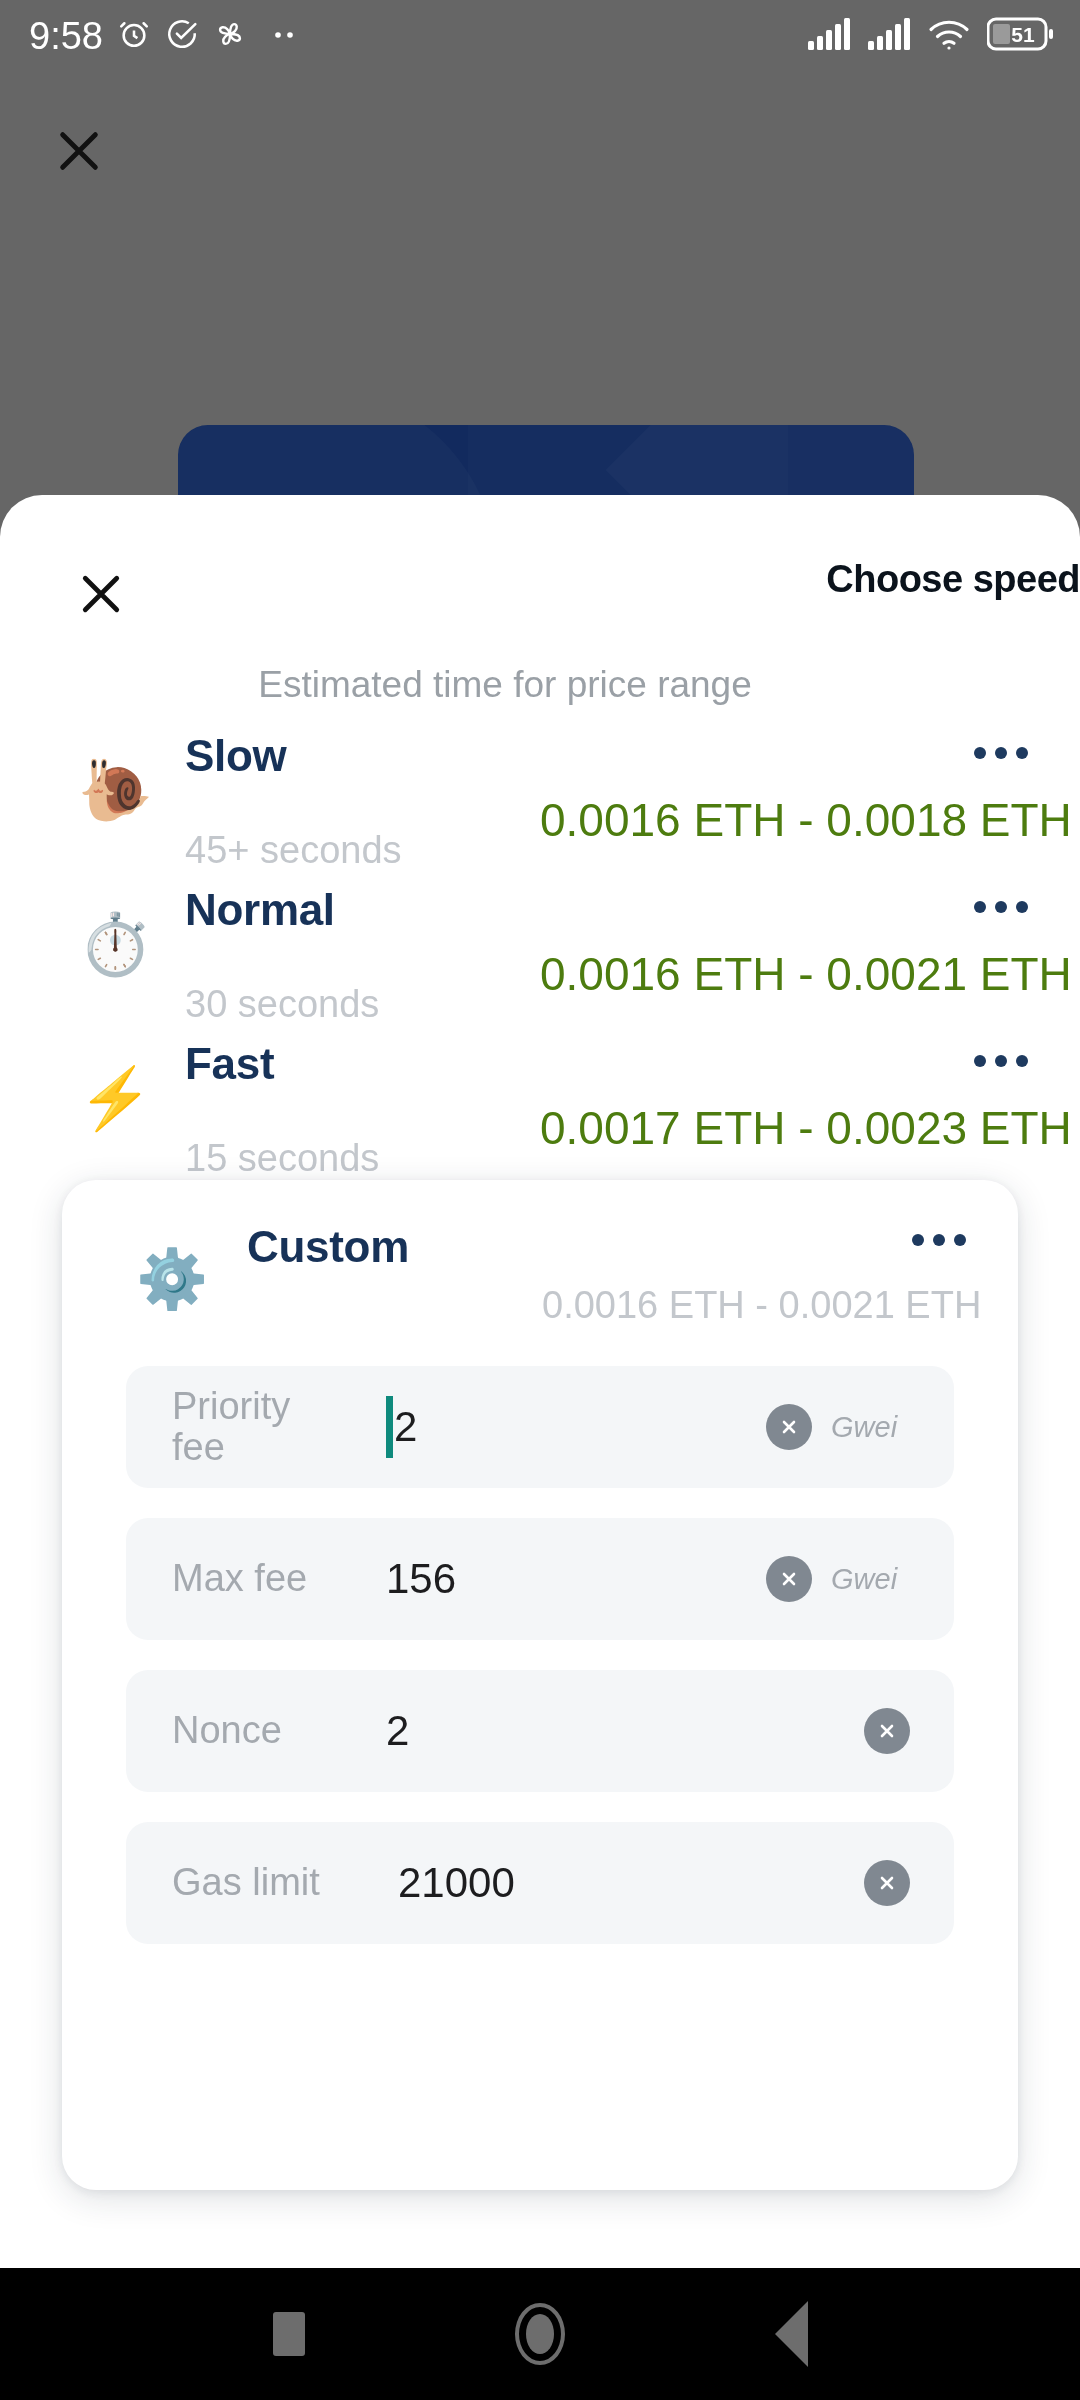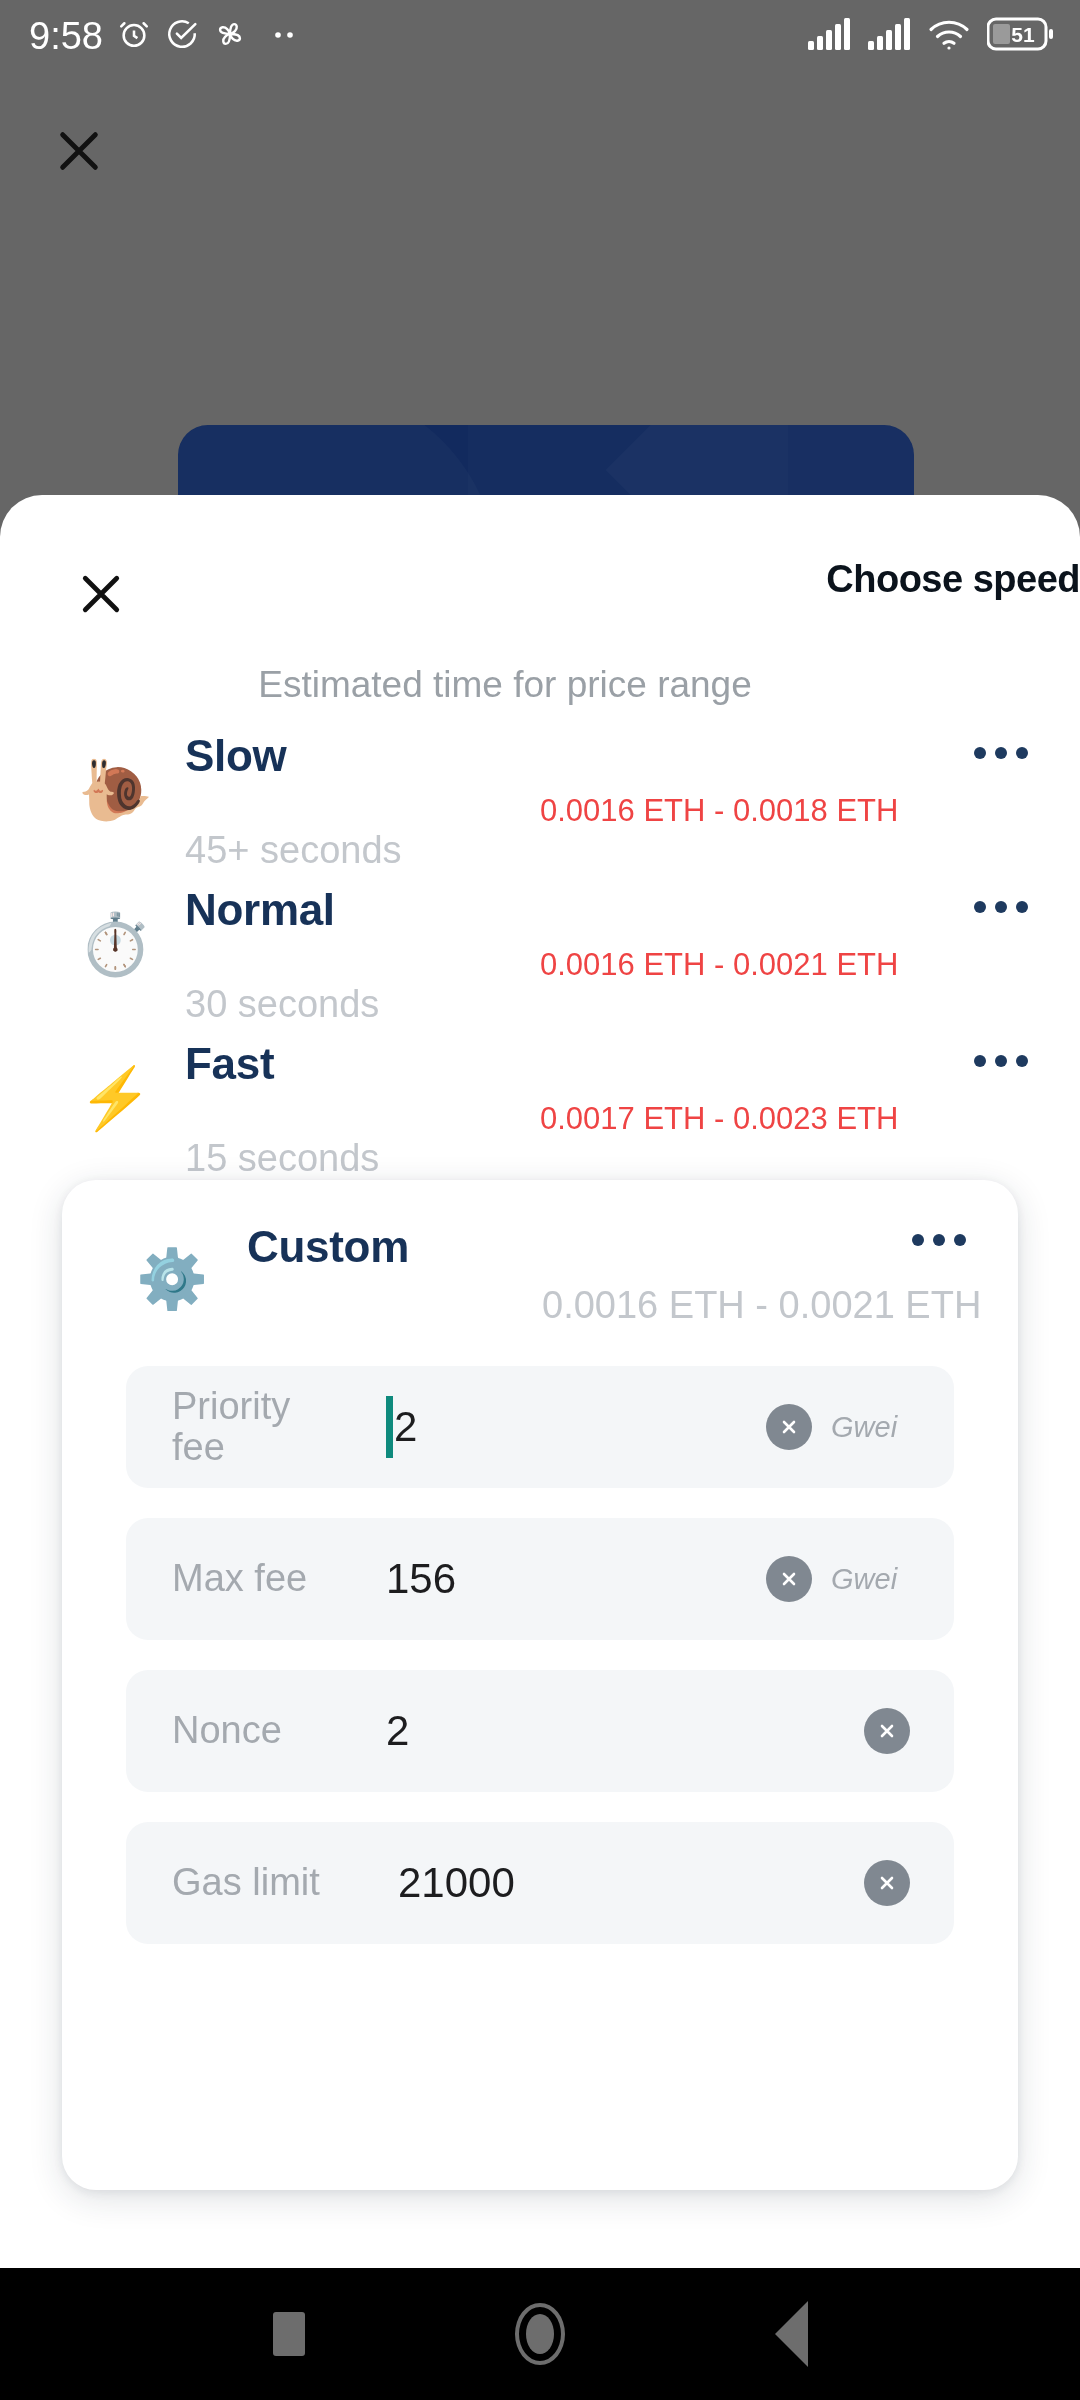--- a/index.html
+++ b/index.html
@@ -76,21 +76,21 @@
   .sp-name {
     position:absolute; left:185px; top:6px;
     font-size:44px; font-weight:700; color:#173258; letter-spacing:-0.3px;
   }
   .sp-time {
     position:absolute; left:185px; top:68px;
     font-size:38px; font-weight:400; color:#c3c7cc;margin-top:36px;
   }
   .sp-price {
     position:absolute; left:540px; top:68px;
-    font-size:31px; font-weight:400; color:#ef4444; white-space:nowrap;
+    font-size:46px; font-weight:400; color:#4d7c0f; white-space:nowrap;
   }
   .sp-dots {
     position:absolute; right:52px; top:22px;
     display:flex; gap:9px; align-items:center;
   }
   .sp-dots i {
     width:12px; height:12px; border-radius:50%; background:#1e3a5f; display:block;
   }
 
   

